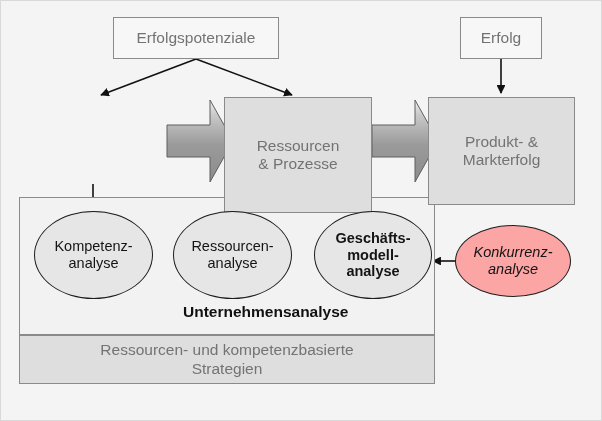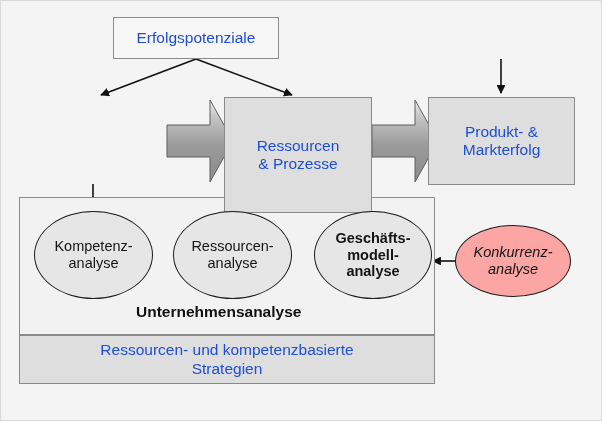--- a/index.html
+++ b/index.html
@@ -25,21 +25,21 @@
     height: 421px;
   }
   .node {
     position: absolute;
     box-sizing: border-box;
     display: flex;
     align-items: center;
     justify-content: center;
     text-align: center;
     line-height: 1.18;
-    color: #1d4ed8;
+    color: #737373;
     white-space: pre-line;
     z-index: 3;
   }
   .rect-box {
     border: 1px solid #8a8a8a;
   }
   .fill-gray {
     background: #dedede;
   }
   .fill-white {
@@ -67,20 +67,21 @@
     z-index: 3;
   }
   .ell-gray { background: #e6e6e6; }
   .ell-white { background: #fca5a5; font-style: italic; }
   .label-bold {
     position: absolute;
     font-weight: bold;
     color: #101010;
     z-index: 4;
     white-space: nowrap;
+    margin-left: 47px;
   }
   .t16 { font-size: 15.5px; }
   .t15 { font-size: 14.5px; }
 </style>
 </head>
 <body>
 
 <div id="canvas">
 
   <svg id="svg-layer" viewBox="0 0 602 421">
@@ -130,26 +131,27 @@
       <path d="M 454 260 L 432 260" stroke="#111111" stroke-width="1.6" fill="none" marker-end="url(#arrowhead)"></path>
     </g>
 
     <g>
       <path d="M 226 334 L 226 352" stroke="#111111" stroke-width="1.6" fill="none" marker-end="url(#arrowhead)"></path>
     </g>
   </svg>
 
   <div class="node rect-box fill-white t16" style="left:112px; top:16px; width:166px; height:42px;">Erfolgspotenziale</div>
 
+  <div class="node rect-box fill-white t16" style="left:459px; top:16px; width:82px; height:42px;">Erfolg</div>
 
 
   <div class="node rect-box fill-gray t16" style="left:223px; top:96px; width:148px; height:116px;">Ressourcen
 &amp; Prozesse</div>
 
-  <div class="node rect-box fill-gray t16" style="left:427px; top:96px; width:147px; height:88px;">Produkt- &amp;
+  <div class="node rect-box fill-gray t16" style="left:427px; top:96px; width:147px; height:108px;">Produkt- &amp;
 Markterfolg</div>
 
   <div class="container-box" style="left:18px; top:196px; width:416px; height:138px;"></div>
 
   <div class="label-bold t16" style="left:135px; top:302px;">Unternehmensanalyse</div>
 
   <div class="ellipse ell-gray t15" style="left:33px; top:210px; width:119px; height:88px;">Kompetenz-
 analyse</div>
 
   <div class="ellipse ell-gray t15" style="left:172px; top:210px; width:119px; height:88px;">Ressourcen-

